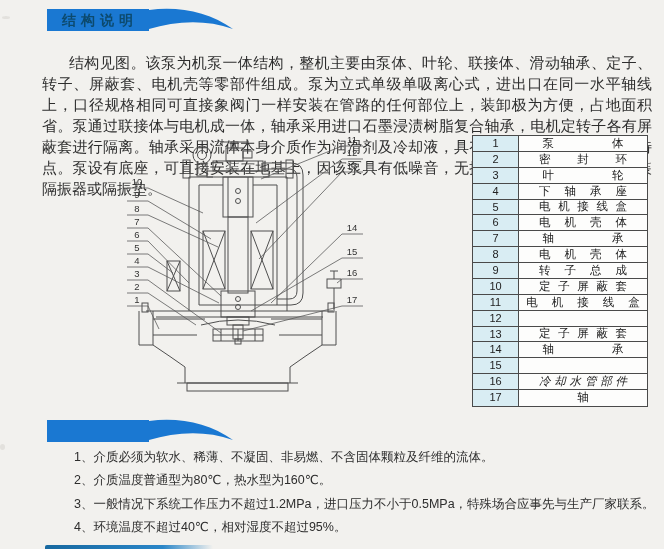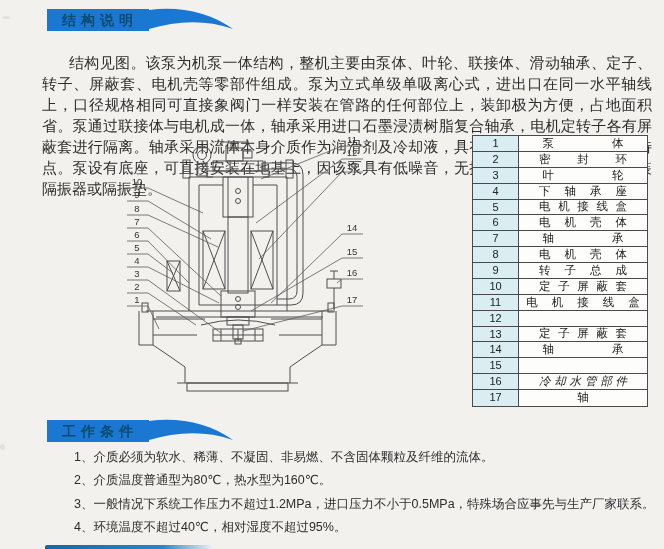--- a/index.html
+++ b/index.html
@@ -329,21 +329,20 @@
           <span>轴</span>
         </div>
       </div>
     </div>
 
   <div class="banner" style="left:47px;top:419px;">
     <svg width="190" height="24" viewBox="0 0 190 24">
       <rect x="0" y="1" width="102" height="22" fill="#1a78d2" stroke="none"></rect>
       <path d="M102,2 C132,-2 162,4 186,21 C158,11 129,13 102,21 Z" fill="#1a78d2" stroke="none"></path>
     </svg>
-    <span class="banner-text">工作条件</span>
   </div>
 
   <div class="conditions">
     <div class="cond-item">1、介质必须为软水、稀薄、不凝固、非易燃、不含固体颗粒及纤维的流体。</div>
     <div class="cond-item">2、介质温度普通型为80℃，热水型为160℃。</div>
     <div class="cond-item">3、一般情况下系统工作压力不超过1.2MPa，进口压力不小于0.5MPa，特殊场合应事先与生产厂家联系。</div>
     <div class="cond-item">4、环境温度不超过40℃，相对湿度不超过95%。</div>
   </div>
 
   <div class="next-banner-peek"></div>

